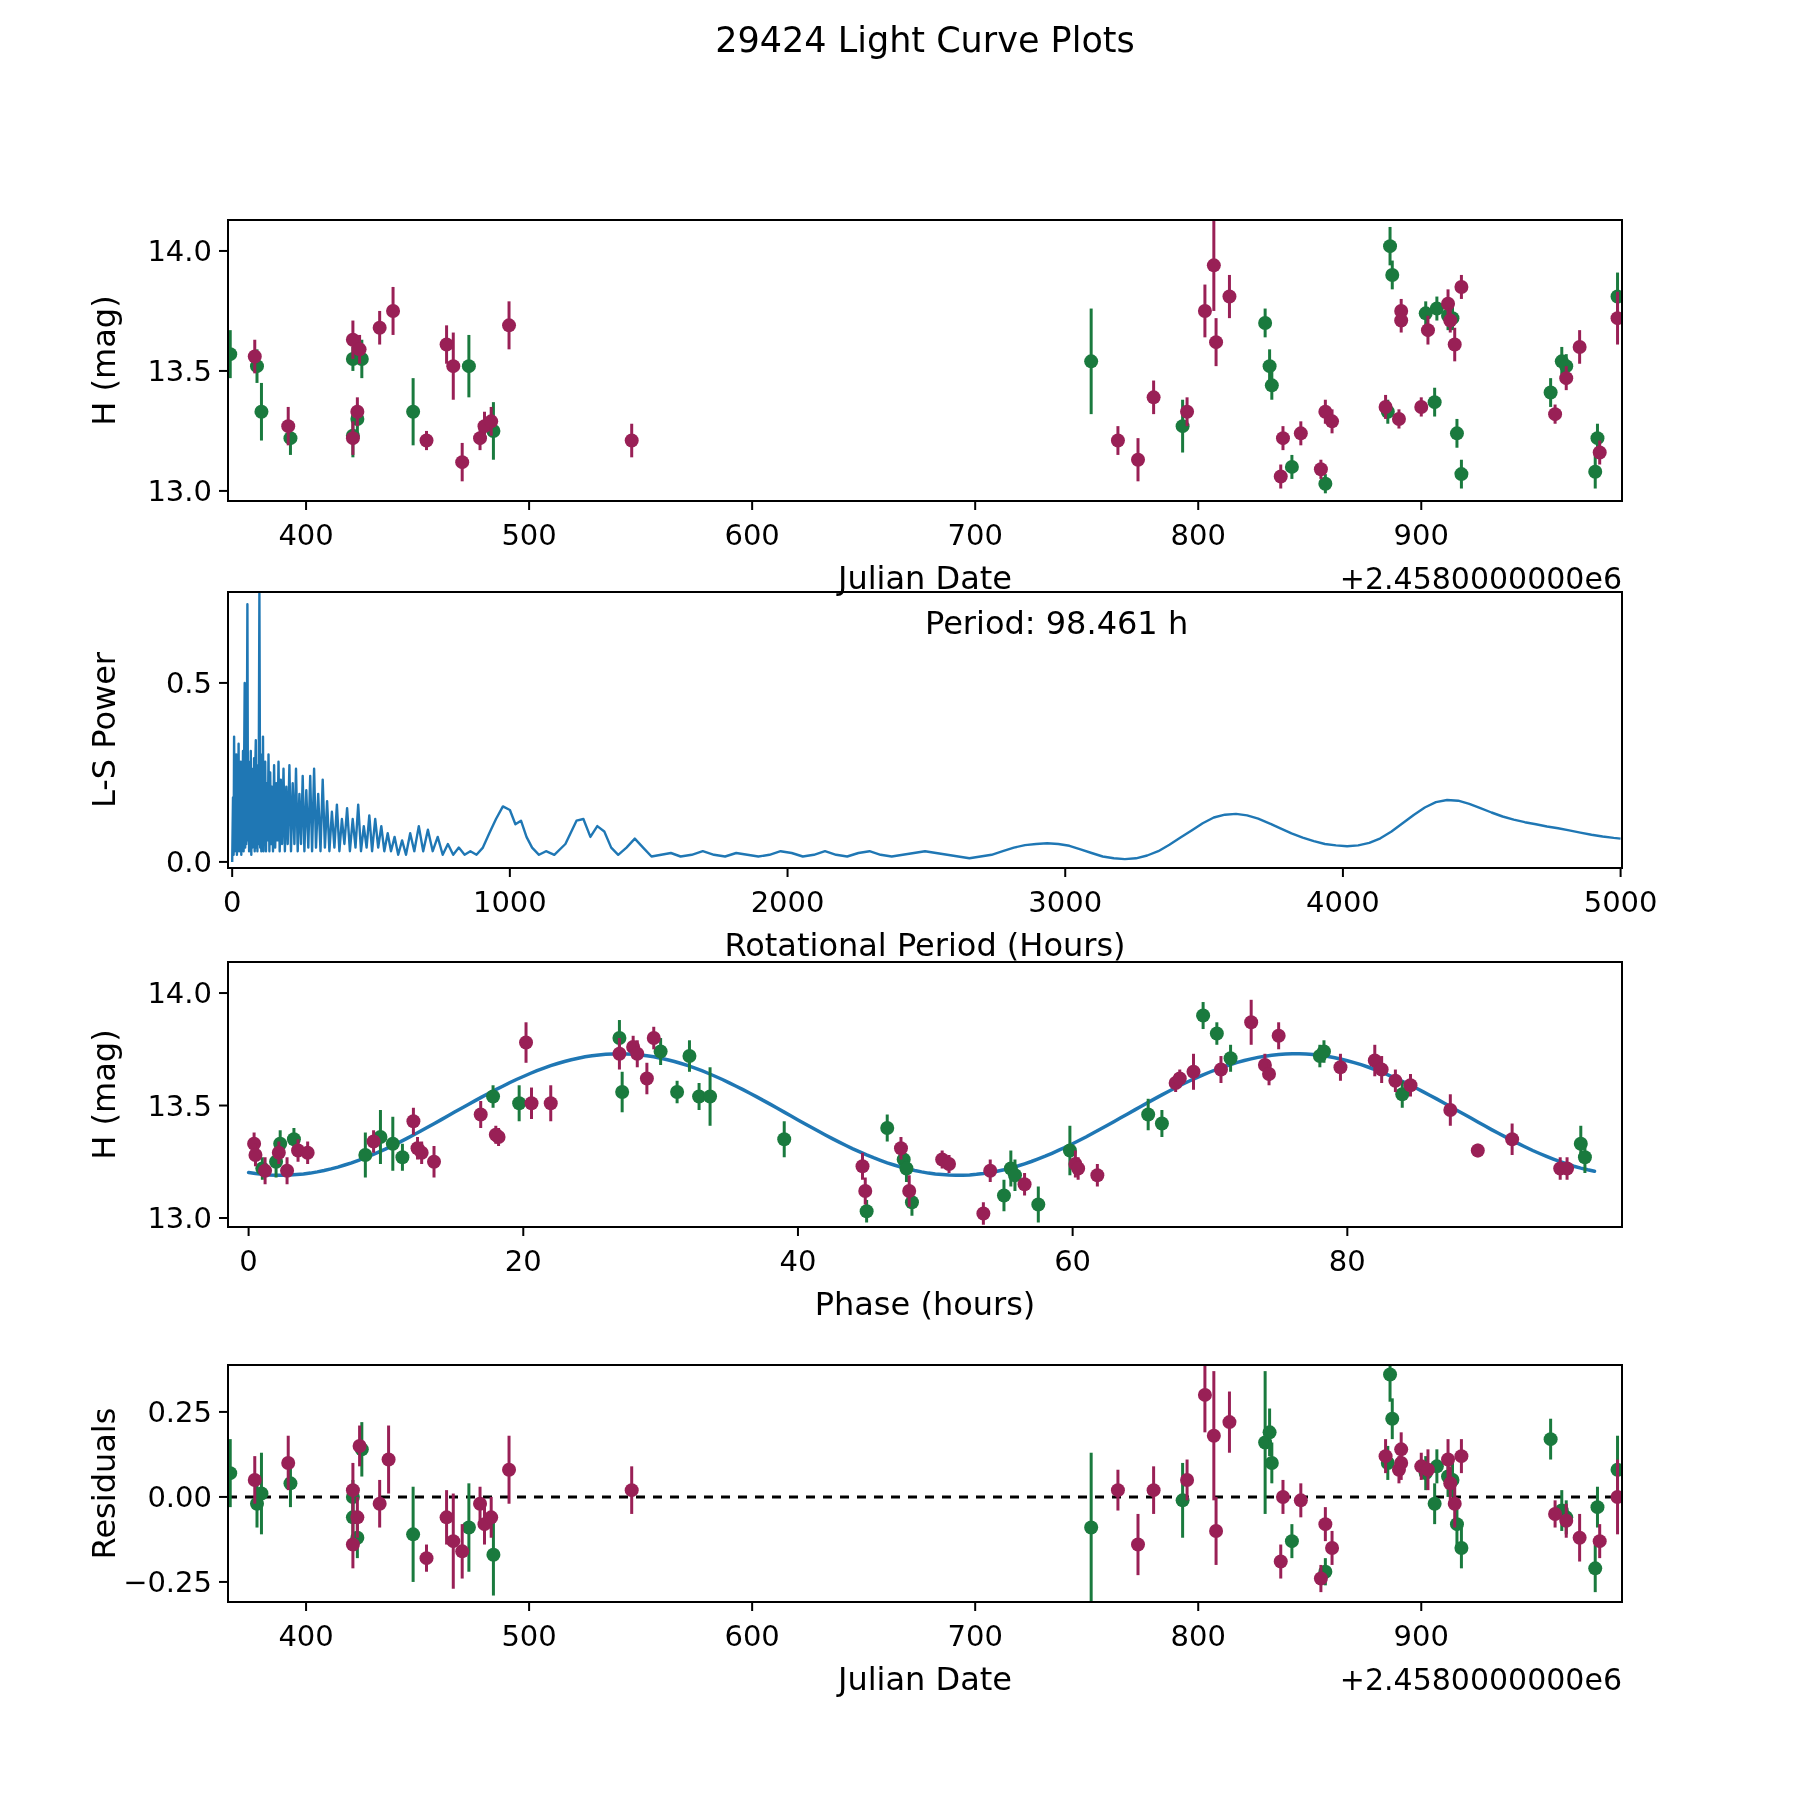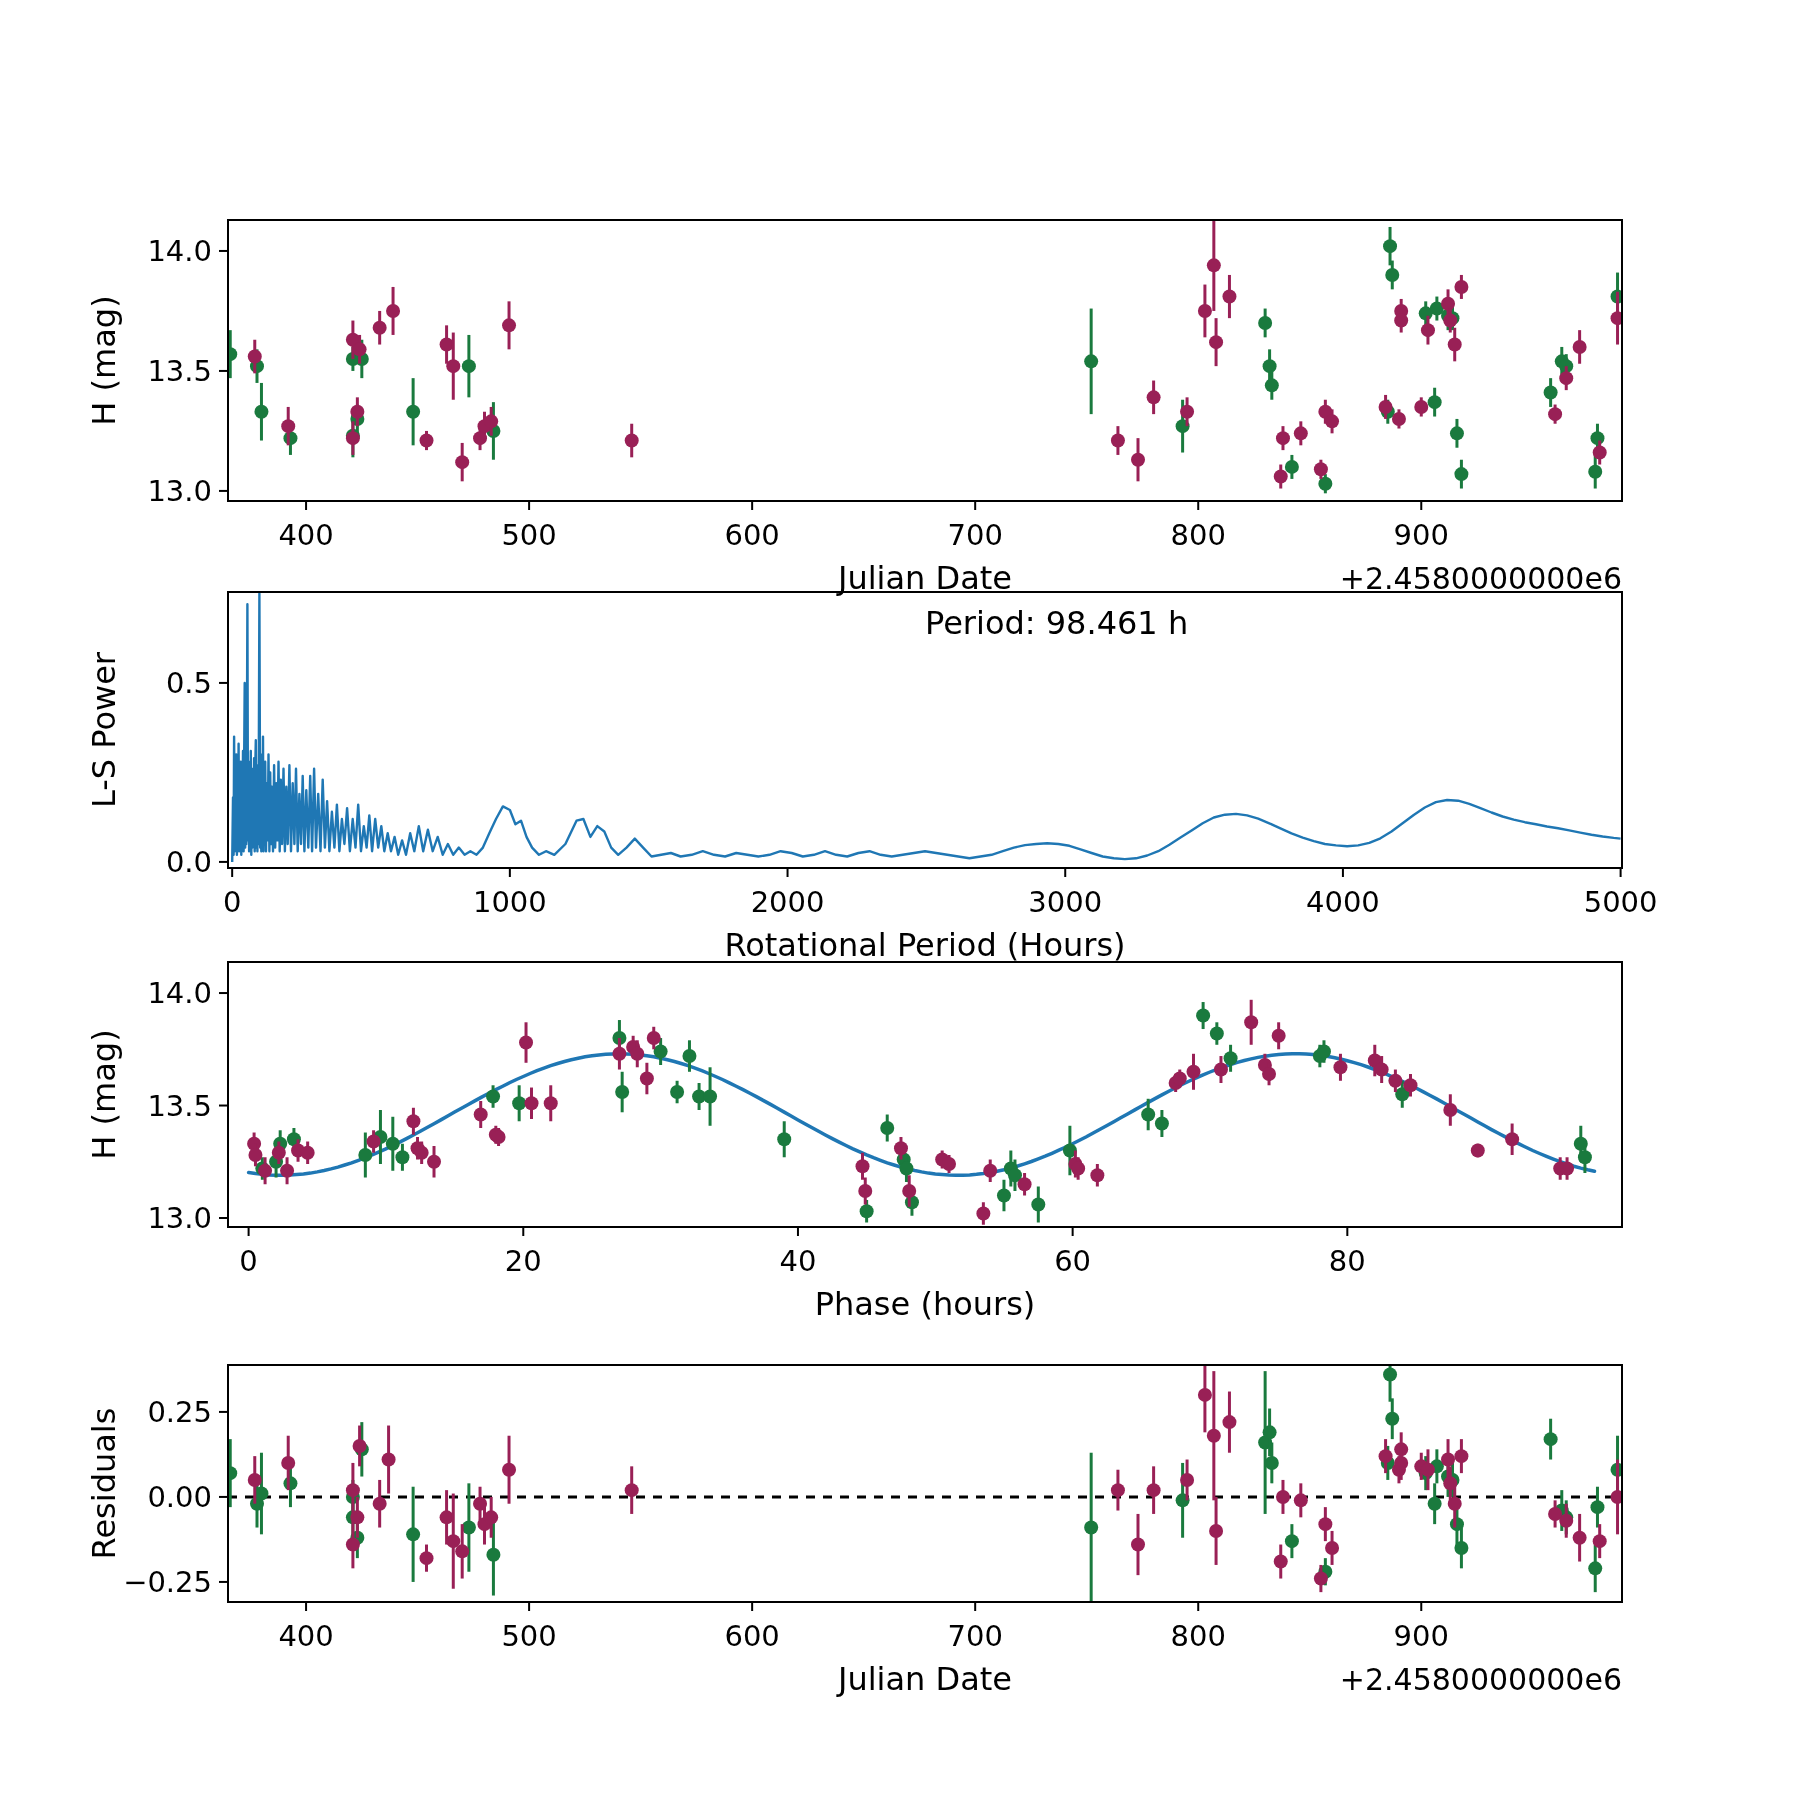--- a/index.html
+++ b/index.html
@@ -6,20 +6,21 @@
   body{width:1800px;height:1800px;position:relative;font-family:"DejaVu Sans",sans-serif;}
   #figure{position:absolute;inset:0;background:#fff;}
   #fig-title{position:absolute;left:228px;top:20px;width:1394px;text-align:center;
     font-size:35px;color:#000;font-family:"DejaVu Sans",sans-serif;}
   svg text{font-family:"DejaVu Sans",sans-serif;fill:#000;}
 </style>
 </head>
 <body>
 
 <div id="figure">
+  <div id="fig-title">29424 Light Curve Plots</div>
   <svg id="plots" width="1800" height="1800" viewBox="0 0 1800 1800">
       <g>
         <clipPath id="clip-p1">
           <rect x="228" y="220" width="1394" height="281"></rect>
         </clipPath>
         <g clip-path="url(#clip-p1)">
           <g>
             <line x1="230.2304" y1="378.13748932536276" x2="230.2304" y2="330.1443210930828" stroke="#1a7a3e" stroke-width="3"></line>
             <circle cx="230.2304" cy="354.14090520922275" r="7" fill="#1a7a3e"></circle>
             <line x1="256.9952" y1="382.9368061485911" x2="256.9952" y2="349.3415883859949" stroke="#1a7a3e" stroke-width="3"></line>

